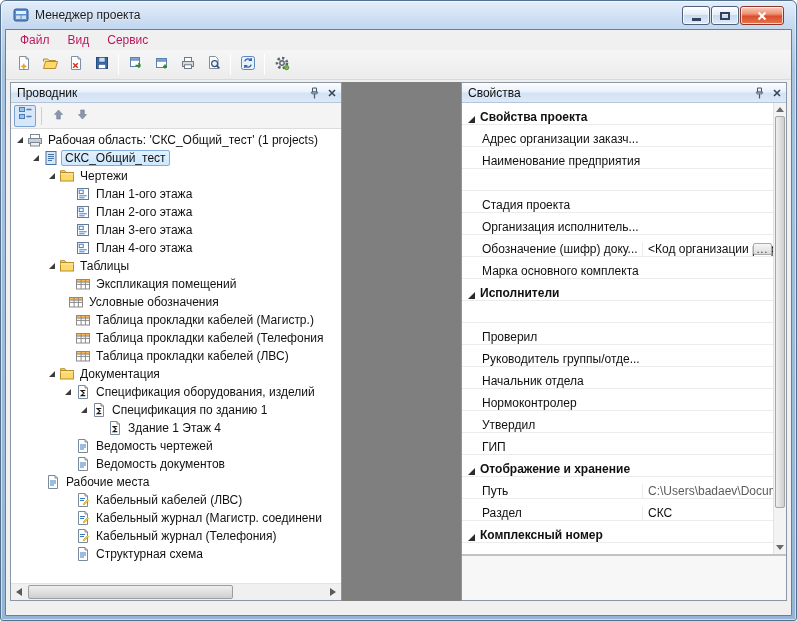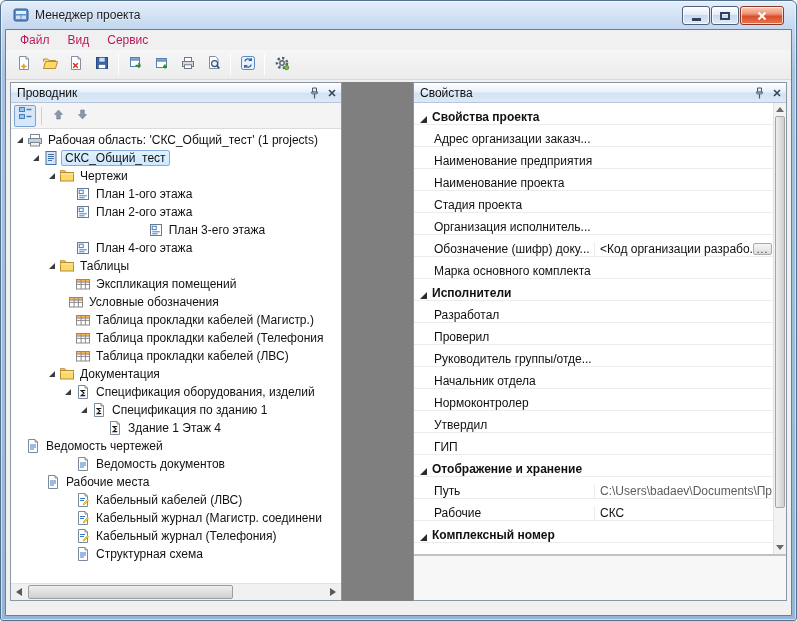--- a/index.html
+++ b/index.html
@@ -27,21 +27,21 @@
 
   .toolbar{height:30px;display:flex;align-items:center;padding:2px 5px;gap:1px;background:linear-gradient(#f6f6f6,#ececec);border-bottom:1px solid #d9d9d9;}
   .tbtn{width:25px;height:25px;display:flex;align-items:center;justify-content:center;border:1px solid transparent;border-radius:2px;}
   .tsep{width:1px;height:21px;background:#c6c6c6;border-right:1px solid #fff;margin:0 3px;}
 
   .main{flex:none;height:521px;display:flex;padding:2px 4px 0 4px;background:#f0f0f0;}
   .well{flex:1;background:#7f7f7f;}
 
   .panel{background:#fff;border:1px solid #8a96a4;display:flex;flex-direction:column;overflow:hidden;}
   .panel.explorer{width:332px;}
-  .panel.props{width:374px;}
+  .panel.props{width:326px;}
 
   .phead{height:20px;flex:none;display:flex;align-items:center;font-size:12px;color:#101010;padding:0 4px 0 6px;
          background:linear-gradient(#fdfeff,#e9f1fa 45%,#d2e3f5 55%,#dde9f7);border-bottom:1px solid #b5c6da;}
   .phicons{margin-left:auto;display:flex;align-items:center;gap:7px;}
   .phicons span{display:inline-flex;}
 
   .ptool{height:26px;flex:none;background:#f4f4f4;border-bottom:1px solid #dcdcdc;display:flex;align-items:center;padding:1px 3px;gap:2px;}
   .ptbtn{width:22px;height:22px;display:flex;align-items:center;justify-content:center;border:1px solid transparent;border-radius:2px;}
   .ptbtn.pressed{background:#d8e6f9;border-color:#7ba3d0;}
   .ptsep{width:1px;height:18px;background:#d0d0d0;margin:0 3px;}
@@ -290,21 +290,21 @@
               <span class="texp"></span>
               <span class="ticon">
                 <svg width="16" height="16" viewBox="0 0 16 16">
                   <rect x="2.5" y="2.5" width="11" height="11" fill="#fff" stroke="#6b7b8d"></rect>
                   <rect x="4.2" y="4.2" width="4" height="3.4" fill="none" stroke="#3c7fd0"></rect>
                   <path d="M4.2 9.8h7.6M4.2 11.8h5.4" stroke="#3c7fd0"></path>
                 </svg>
               </span>
               <span class="tlabel">План 2-ого этажа</span>
             </div>
-            <div class="trow" style="padding-left: 50px; justify-content: center;">
+            <div class="trow" style="padding-left: 50px;">
               <span class="texp"></span>
               <span class="ticon">
                 <svg width="16" height="16" viewBox="0 0 16 16">
                   <rect x="2.5" y="2.5" width="11" height="11" fill="#fff" stroke="#6b7b8d"></rect>
                   <rect x="4.2" y="4.2" width="4" height="3.4" fill="none" stroke="#3c7fd0"></rect>
                   <path d="M4.2 9.8h7.6M4.2 11.8h5.4" stroke="#3c7fd0"></path>
                 </svg>
               </span>
               <span class="tlabel">План 3-его этажа</span>
             </div>
@@ -438,21 +438,21 @@
               <span class="texp"></span>
               <span class="ticon">
                 <svg width="16" height="16" viewBox="0 0 16 16">
                   <path d="M3.5 1.5h6.5l2.5 2.5v10.5h-9z" fill="#fff" stroke="#7b8a9a"></path>
                   <path d="M10 1.5V4h2.5" fill="none" stroke="#7b8a9a"></path>
                   <path d="M10.3 6.5H6.2l2.8 2.6-2.8 2.6h4.1" fill="none" stroke="#1a1a1a" stroke-width="1.2"></path>
                 </svg>
               </span>
               <span class="tlabel">Здание 1 Этаж 4</span>
             </div>
-            <div class="trow" style="">
+            <div class="trow" style="padding-left: 50px;">
               <span class="texp"></span>
               <span class="ticon">
                 <svg width="16" height="16" viewBox="0 0 16 16">
                   <path d="M3.5 1.5h6.5l2.5 2.5v10.5h-9z" fill="#fff" stroke="#7b8a9a"></path>
                   <path d="M10 1.5V4h2.5" fill="none" stroke="#7b8a9a"></path>
                   <path d="M5 7h6M5 9h6M5 11h4" stroke="#3b78c3"></path>
                 </svg>
               </span>
               <span class="tlabel">Ведомость чертежей</span>
             </div>
@@ -580,21 +580,20 @@
               </div>
               <div class="prow">
                 <span class="pmargin"></span>
                 <span class="pname">Наименование предприятия</span>
                 <span class="pval">
                   <span class="pvaltext"></span>
                 </span>
               </div>
               <div class="prow">
                 <span class="pmargin"></span>
-                <span class="pname">Наименование проекта</span>
                 <span class="pval">
                   <span class="pvaltext"></span>
                 </span>
               </div>
               <div class="prow">
                 <span class="pmargin"></span>
                 <span class="pname">Стадия проекта</span>
                 <span class="pval">
                   <span class="pvaltext"></span>
                 </span>
@@ -624,21 +623,20 @@
               <div class="prow cat">
                 <span class="pmargin">
                   <svg width="9" height="9" viewBox="0 0 9 9">
                     <path d="M8 1v7H1z" fill="#2b2b2b"></path>
                   </svg>
                 </span>
                 <span class="pcatname">Исполнители</span>
               </div>
               <div class="prow">
                 <span class="pmargin"></span>
-                <span class="pname">Разработал</span>
                 <span class="pval">
                   <span class="pvaltext"></span>
                 </span>
               </div>
               <div class="prow">
                 <span class="pmargin"></span>
                 <span class="pname">Проверил</span>
                 <span class="pval">
                   <span class="pvaltext"></span>
                 </span>
@@ -688,21 +686,21 @@
               </div>
               <div class="prow">
                 <span class="pmargin"></span>
                 <span class="pname">Путь</span>
                 <span class="pval">
                   <span class="pvaltext muted">C:\Users\badaev\Documents\Пр</span>
                 </span>
               </div>
               <div class="prow">
                 <span class="pmargin"></span>
-                <span class="pname">Рабочие</span>
+                <span class="pname">Раздел</span>
                 <span class="pval">
                   <span class="pvaltext">СКС</span>
                 </span>
               </div>
               <div class="prow cat">
                 <span class="pmargin">
                   <svg width="9" height="9" viewBox="0 0 9 9">
                     <path d="M8 1v7H1z" fill="#2b2b2b"></path>
                   </svg>
                 </span>

